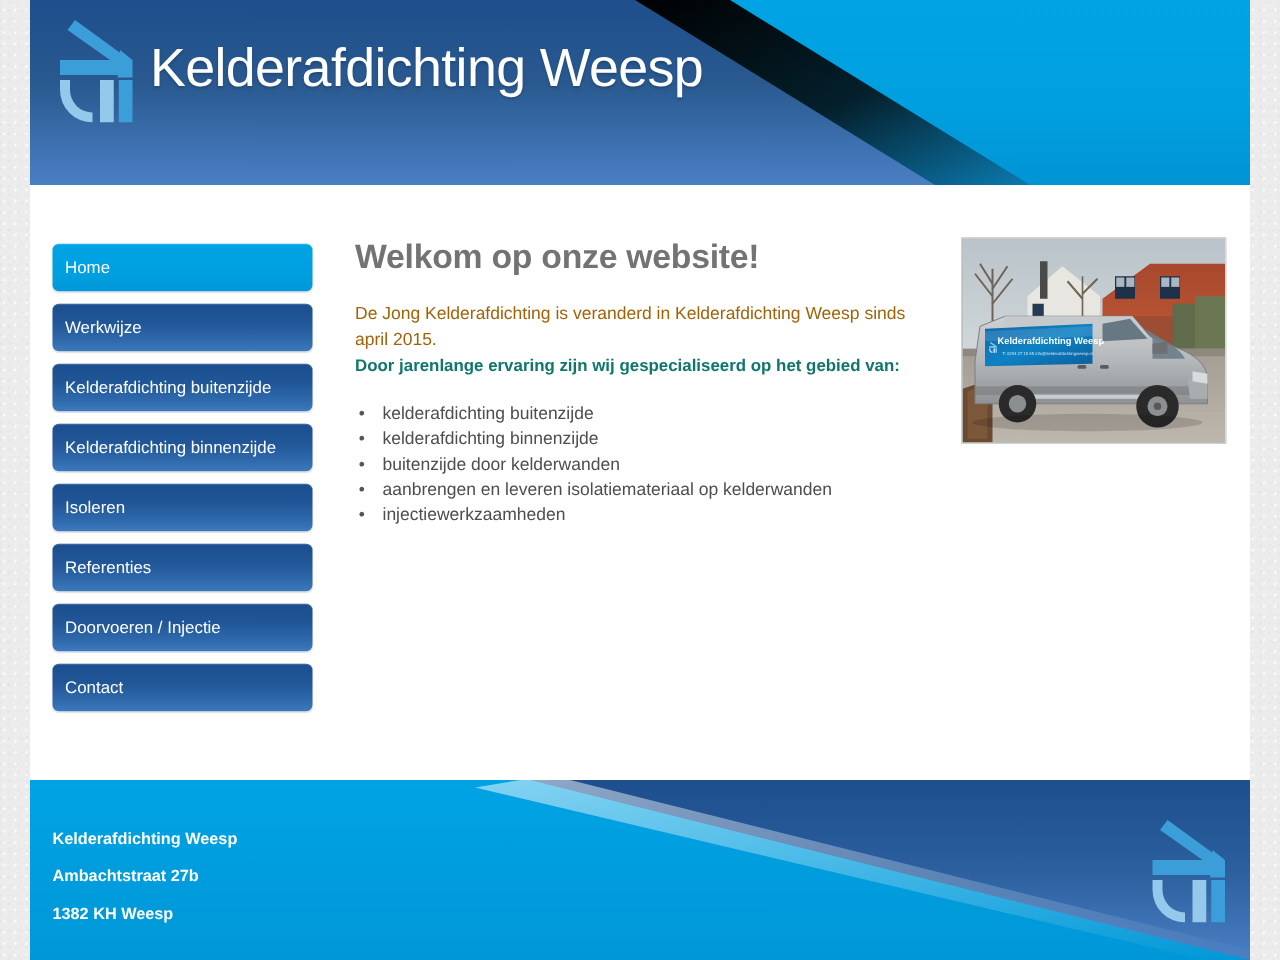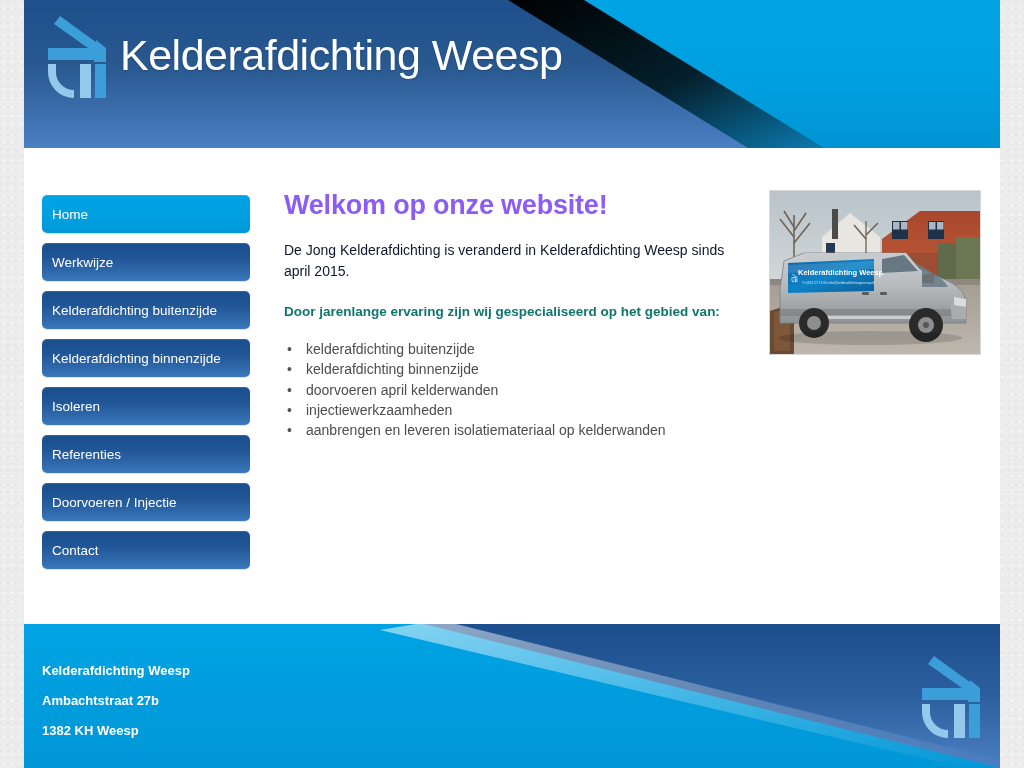--- a/index.html
+++ b/index.html
@@ -108,30 +108,29 @@
   
   .article {
     position: absolute;
     left: 260px;
     top: 42px;
     width: 470px;
   }
   .article h1 {
     font-size: 27px;
     font-weight: bold;
-    color: #8b5cf6;
+    color: #737373;
     line-height: 1.15;
     letter-spacing: -0.2px;
     margin-bottom: 19px;
   }
   .article p.intro {
     font-size: 14px;
-    color: #0f172a;
+    color: #a16207;
     line-height: 1.52;
-    margin-bottom: 19px;
     max-width: 452px;
   }
   .article p.lead {
     font-size: 13.5px;
     font-weight: bold;
     color: #0f766e;
     line-height: 1.5;
     margin-bottom: 17px;
   }
   .service-list {
@@ -271,23 +270,23 @@
       </a>
     </nav>
 
     <article class="article">
       <h1>Welkom op onze website!</h1>
       <p class="intro">De Jong Kelderafdichting is veranderd in Kelderafdichting Weesp sinds april 2015.</p>
       <p class="lead">Door jarenlange ervaring zijn wij gespecialiseerd op het gebied van:</p>
       <ul class="service-list">
         <li>kelderafdichting buitenzijde</li>
         <li>kelderafdichting binnenzijde</li>
-        <li>doorvoeren april kelderwanden</li>
+        <li>buitenzijde door kelderwanden</li>
+        <li>aanbrengen en leveren isolatiemateriaal op kelderwanden</li>
         <li>injectiewerkzaamheden</li>
-        <li>aanbrengen en leveren isolatiemateriaal op kelderwanden</li>
       </ul>
     </article>
 
     <div class="photo">
       <svg width="210" height="163" viewBox="0 0 210 163">
         <defs>
           <linearGradient id="skyG" x1="0" y1="0" x2="0" y2="1">
             <stop offset="0" stop-color="#b9c3c9"></stop>
             <stop offset="1" stop-color="#d2d8da"></stop>
           </linearGradient>

